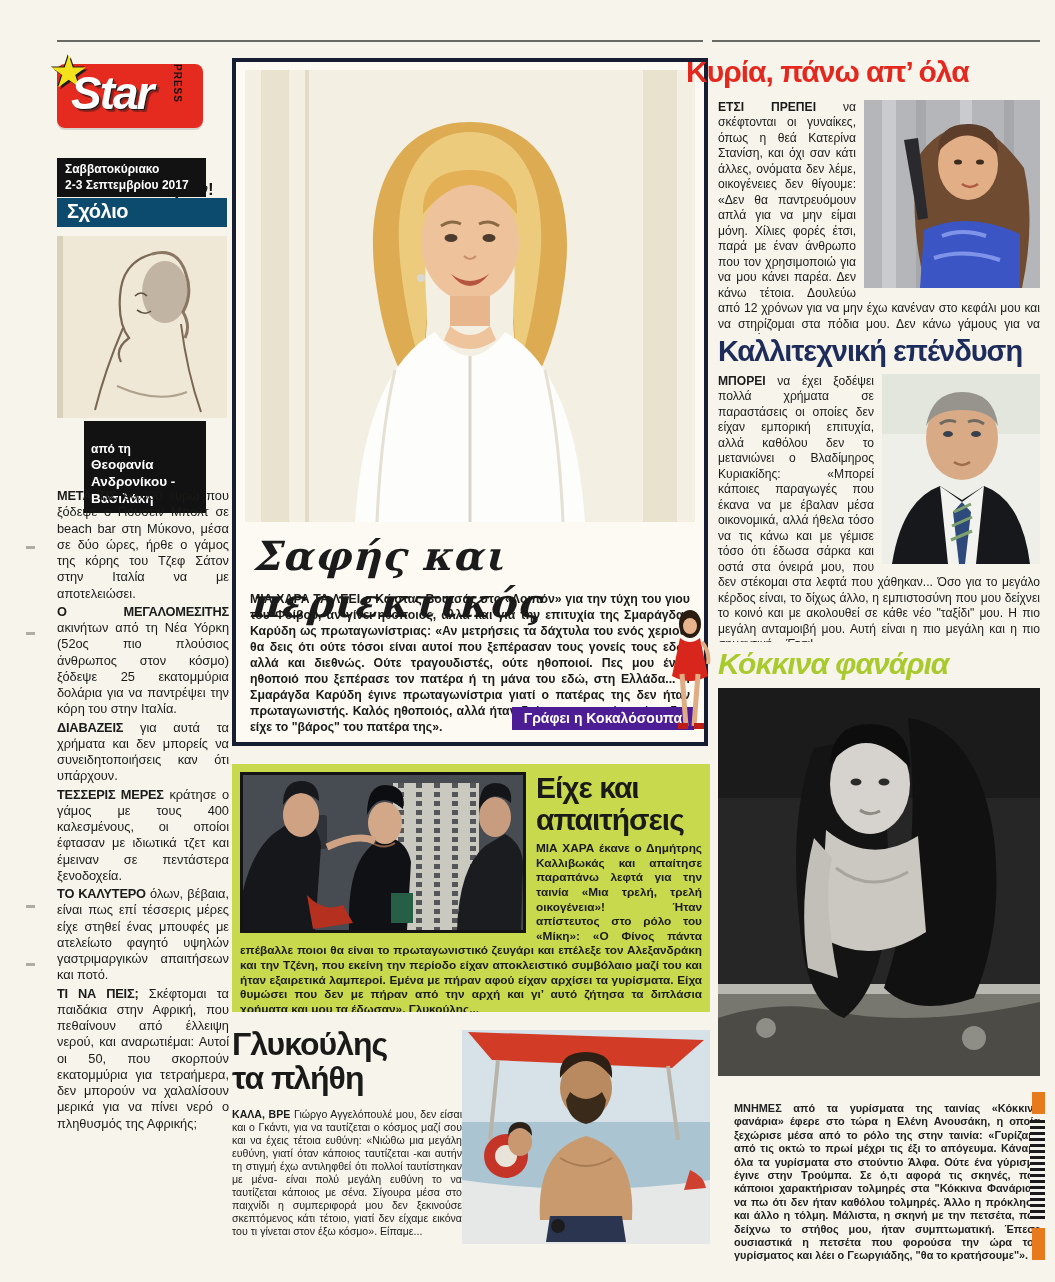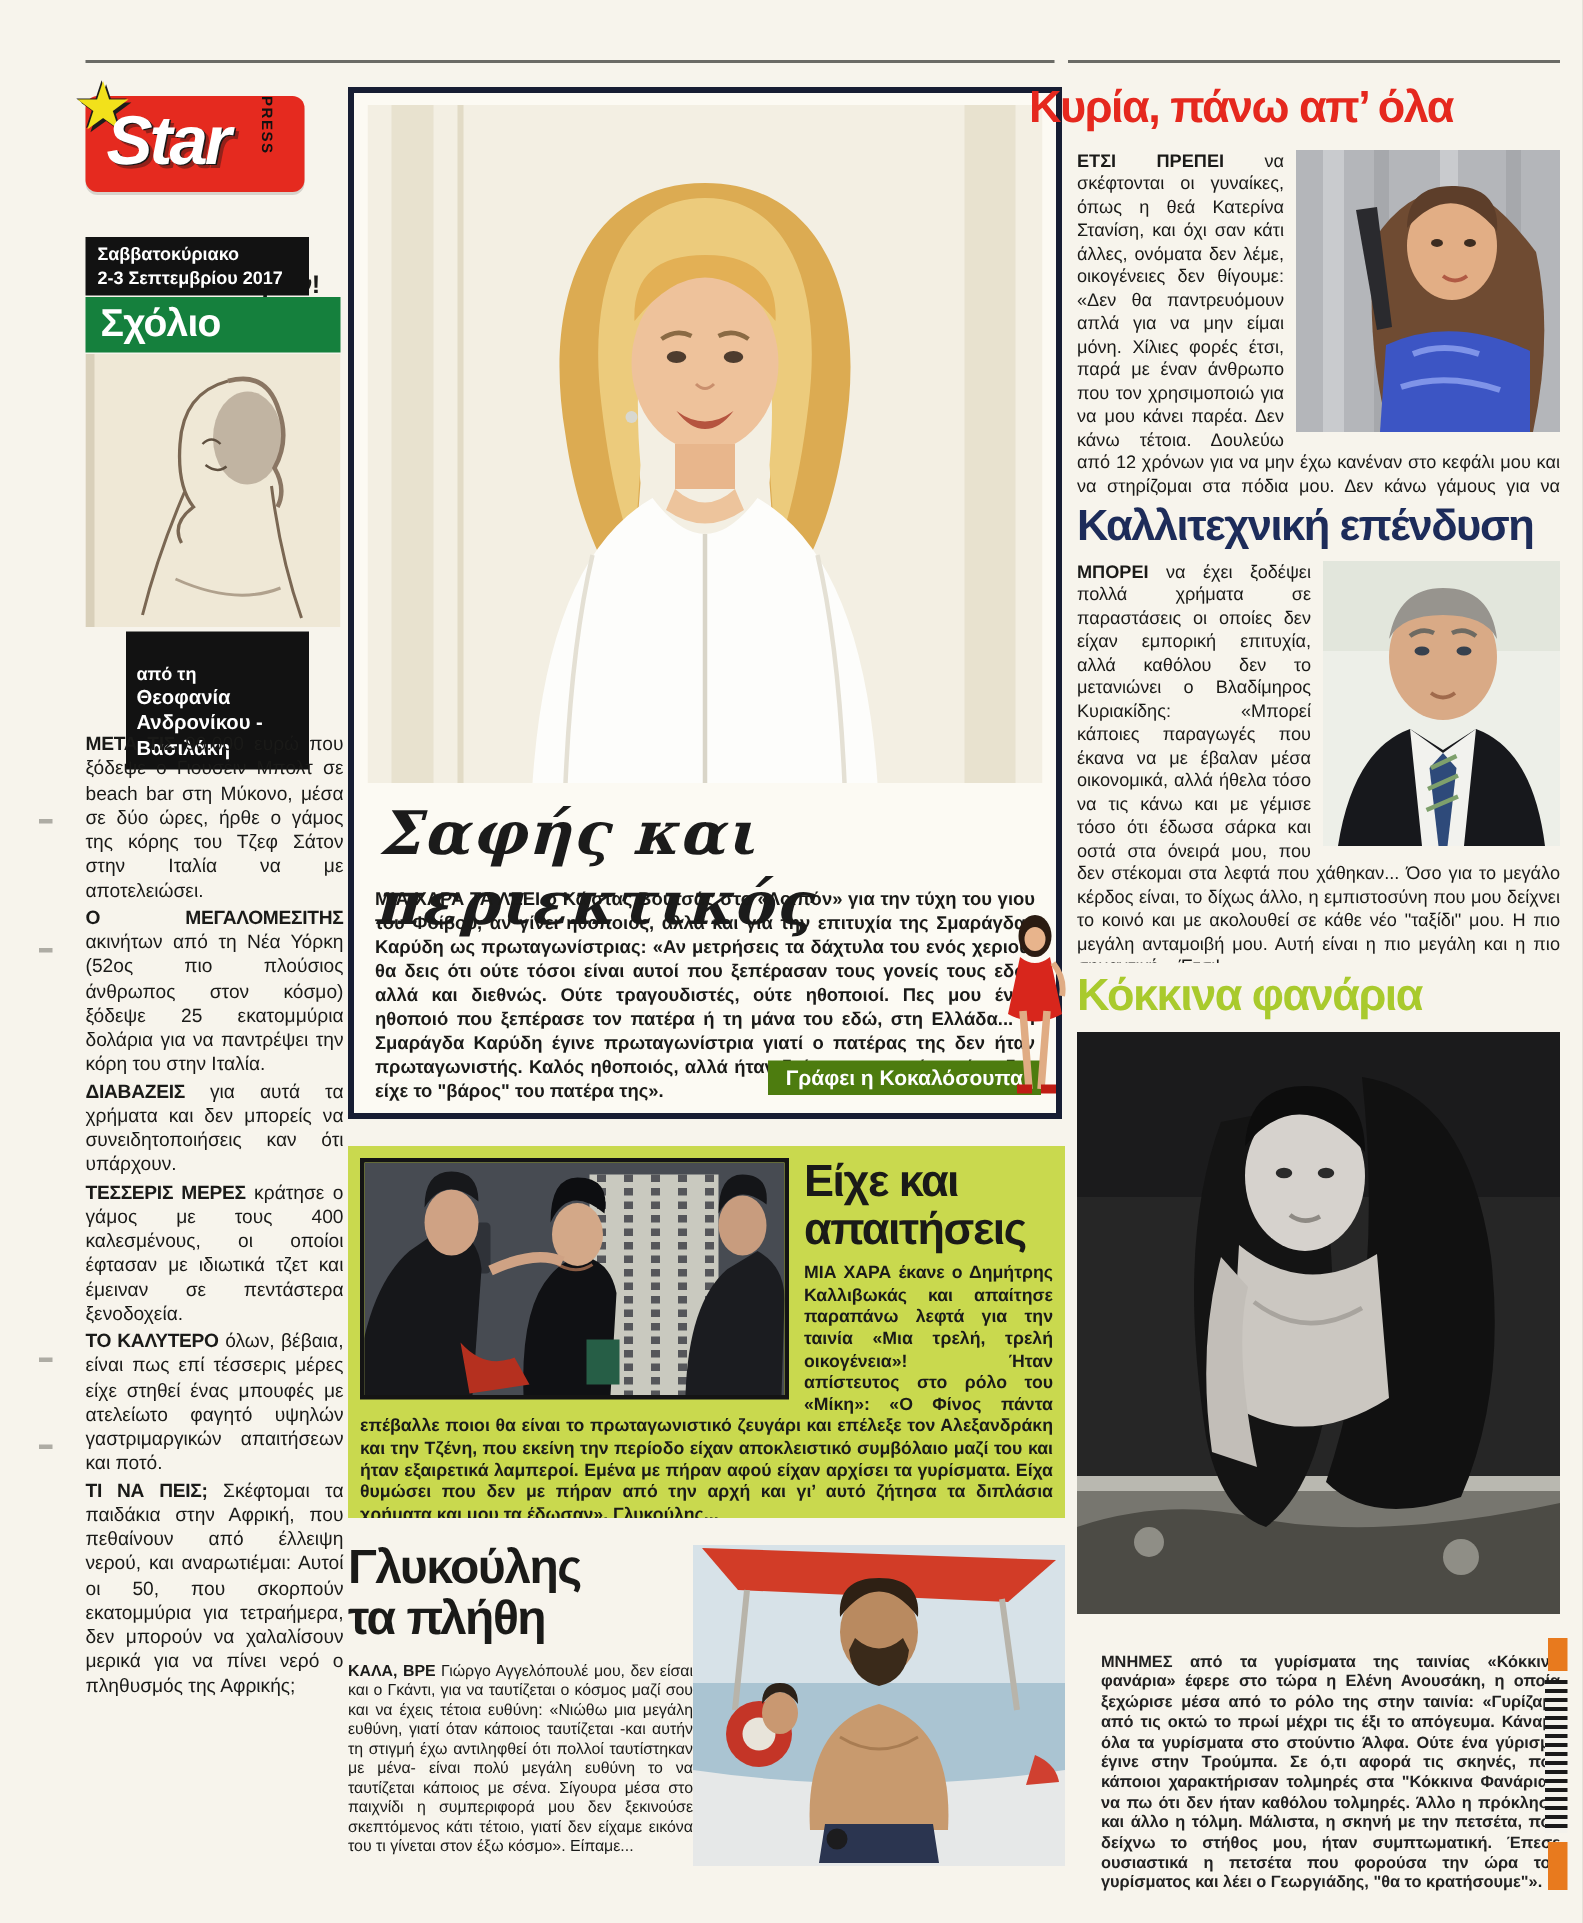--- a/index.html
+++ b/index.html
@@ -11,36 +11,36 @@
   .logo-box{background:#e52a1f;border-radius:8px;box-shadow:0 2px 0 #00000022;}
   .logo-star{position:absolute;left:-8px;top:-14px;font-size:44px;color:#f2e11b;
              text-shadow:2px 2px 0 #1c1c1c,-1px -1px 0 #1c1c1c;line-height:1;}
   .logo-word{position:absolute;left:14px;top:2px;font-size:46px;font-weight:bold;font-style:italic;
              color:#ffffff;letter-spacing:-2px;text-shadow:3px 3px 0 #14141466,1px 1px 0 #1c1c1c;}
   .logo-press{position:absolute;right:6px;top:14px;font-size:10px;font-weight:bold;color:#111;
               transform:rotate(90deg);transform-origin:center;letter-spacing:1px;}
   .tagline{font-size:17px;font-weight:bold;letter-spacing:-0.3px;margin-top:44px;}
   .date-box{background:#121212;color:#fff;font-size:12px;font-weight:bold;line-height:1.3;
             padding:4px 8px;}
-  .sec-red{background:#15803d;color:#fff;font-weight:bold;font-size:26px;
+  .sec-red{background:#0c4a6e;color:#fff;font-weight:bold;font-size:20px;
            padding:2px 10px 4px;letter-spacing:-0.5px;}
   .who-box{background:#121212;color:#fff;font-size:13.5px;font-weight:bold;line-height:1.25;
            padding:21px 7px 5px;}
   .who-box .pre{font-size:12px;display:block;}
   .colbody{font-size:12.8px;line-height:1.27;text-align:justify;}
   .colbody p{margin:0 0 2px;}
   .colbody b{letter-spacing:-0.2px;}
   
   .main-box{border:4px solid #171d33;background:#fcfaf3;}
   .hand-headline{font-family:"DejaVu Serif",serif;font-style:italic;font-weight:bold;
                  font-size:40px;letter-spacing:1px;transform:skewX(-4deg);color:#1b1b1b;}
   .mainbody{font-size:12.3px;font-weight:bold;line-height:1.3;text-align:justify;}
-  .writer-box{background:#4d7c0f;color:#fff;font-size:14px;font-weight:bold;padding:3px 12px 4px;}
-  
-  .h-red{color:#e5281e;}  .h-navy{color:#1d2c5a;}  .h-lime{color:#a9ca2d;}
+  .writer-box{background:#4c1d95;color:#fff;font-size:14px;font-weight:bold;padding:3px 12px 4px;}
+  
+  .h-red{color:#e5281e;}  .h-navy{color:#1d2c5a;}  .h-lime{color:#a9ca2d;font-style:italic;}
   .bigh{font-size:30px;font-weight:bold;letter-spacing:-1px;line-height:1.05;margin:0;}
   .rc-block{overflow:hidden;}
   .rc-block .ph{float:right;margin:0 0 4px 8px;}
   .rc-text{font-size:12.1px;line-height:1.28;text-align:justify;margin:0;}
   .mnimes{font-size:10.9px;line-height:1.23;text-align:justify;margin:16px;font-weight:bold;color:#222;}
   
   .green-box{background:#c9d94e;padding:8px;overflow:hidden;}
   .green-box .ph{float:left;border:3px solid #141414;margin:0 10px 6px 0;}
   .gb-head{font-size:30px;font-weight:bold;line-height:1.05;letter-spacing:-1px;margin:0 0 6px;}
   .gb-text{font-size:11.8px;font-weight:bold;line-height:1.24;text-align:justify;margin:0;}

